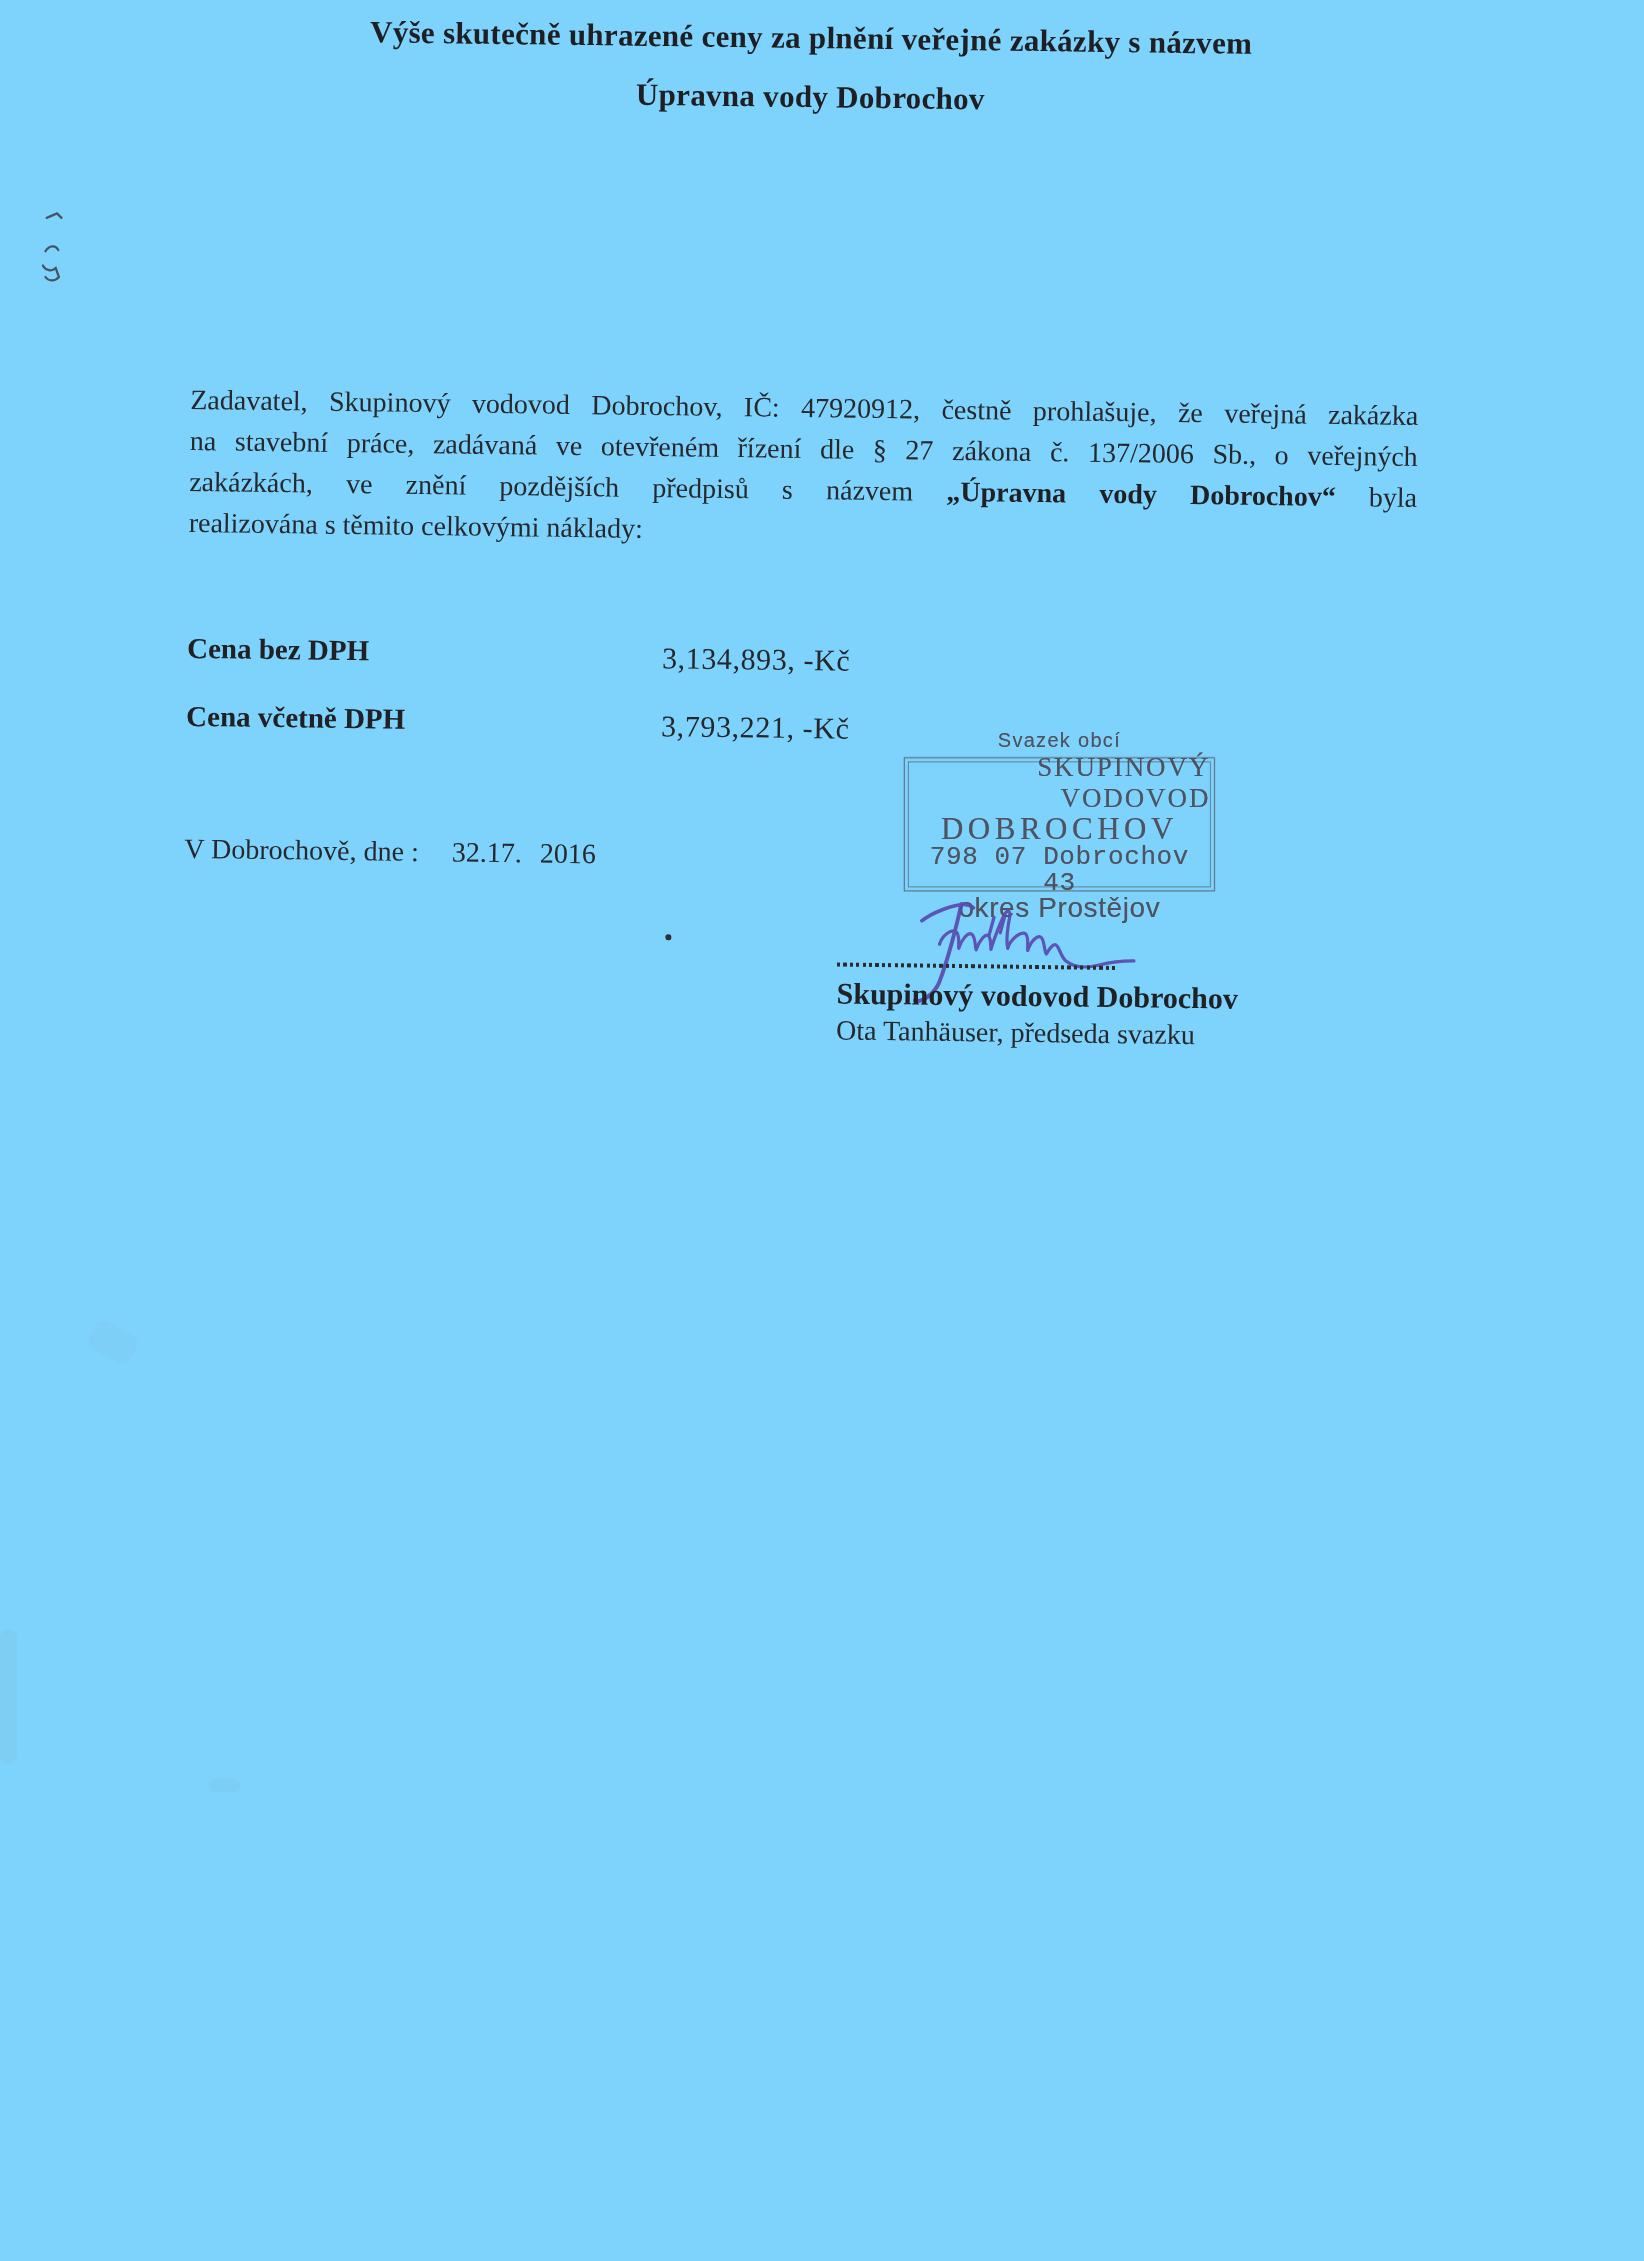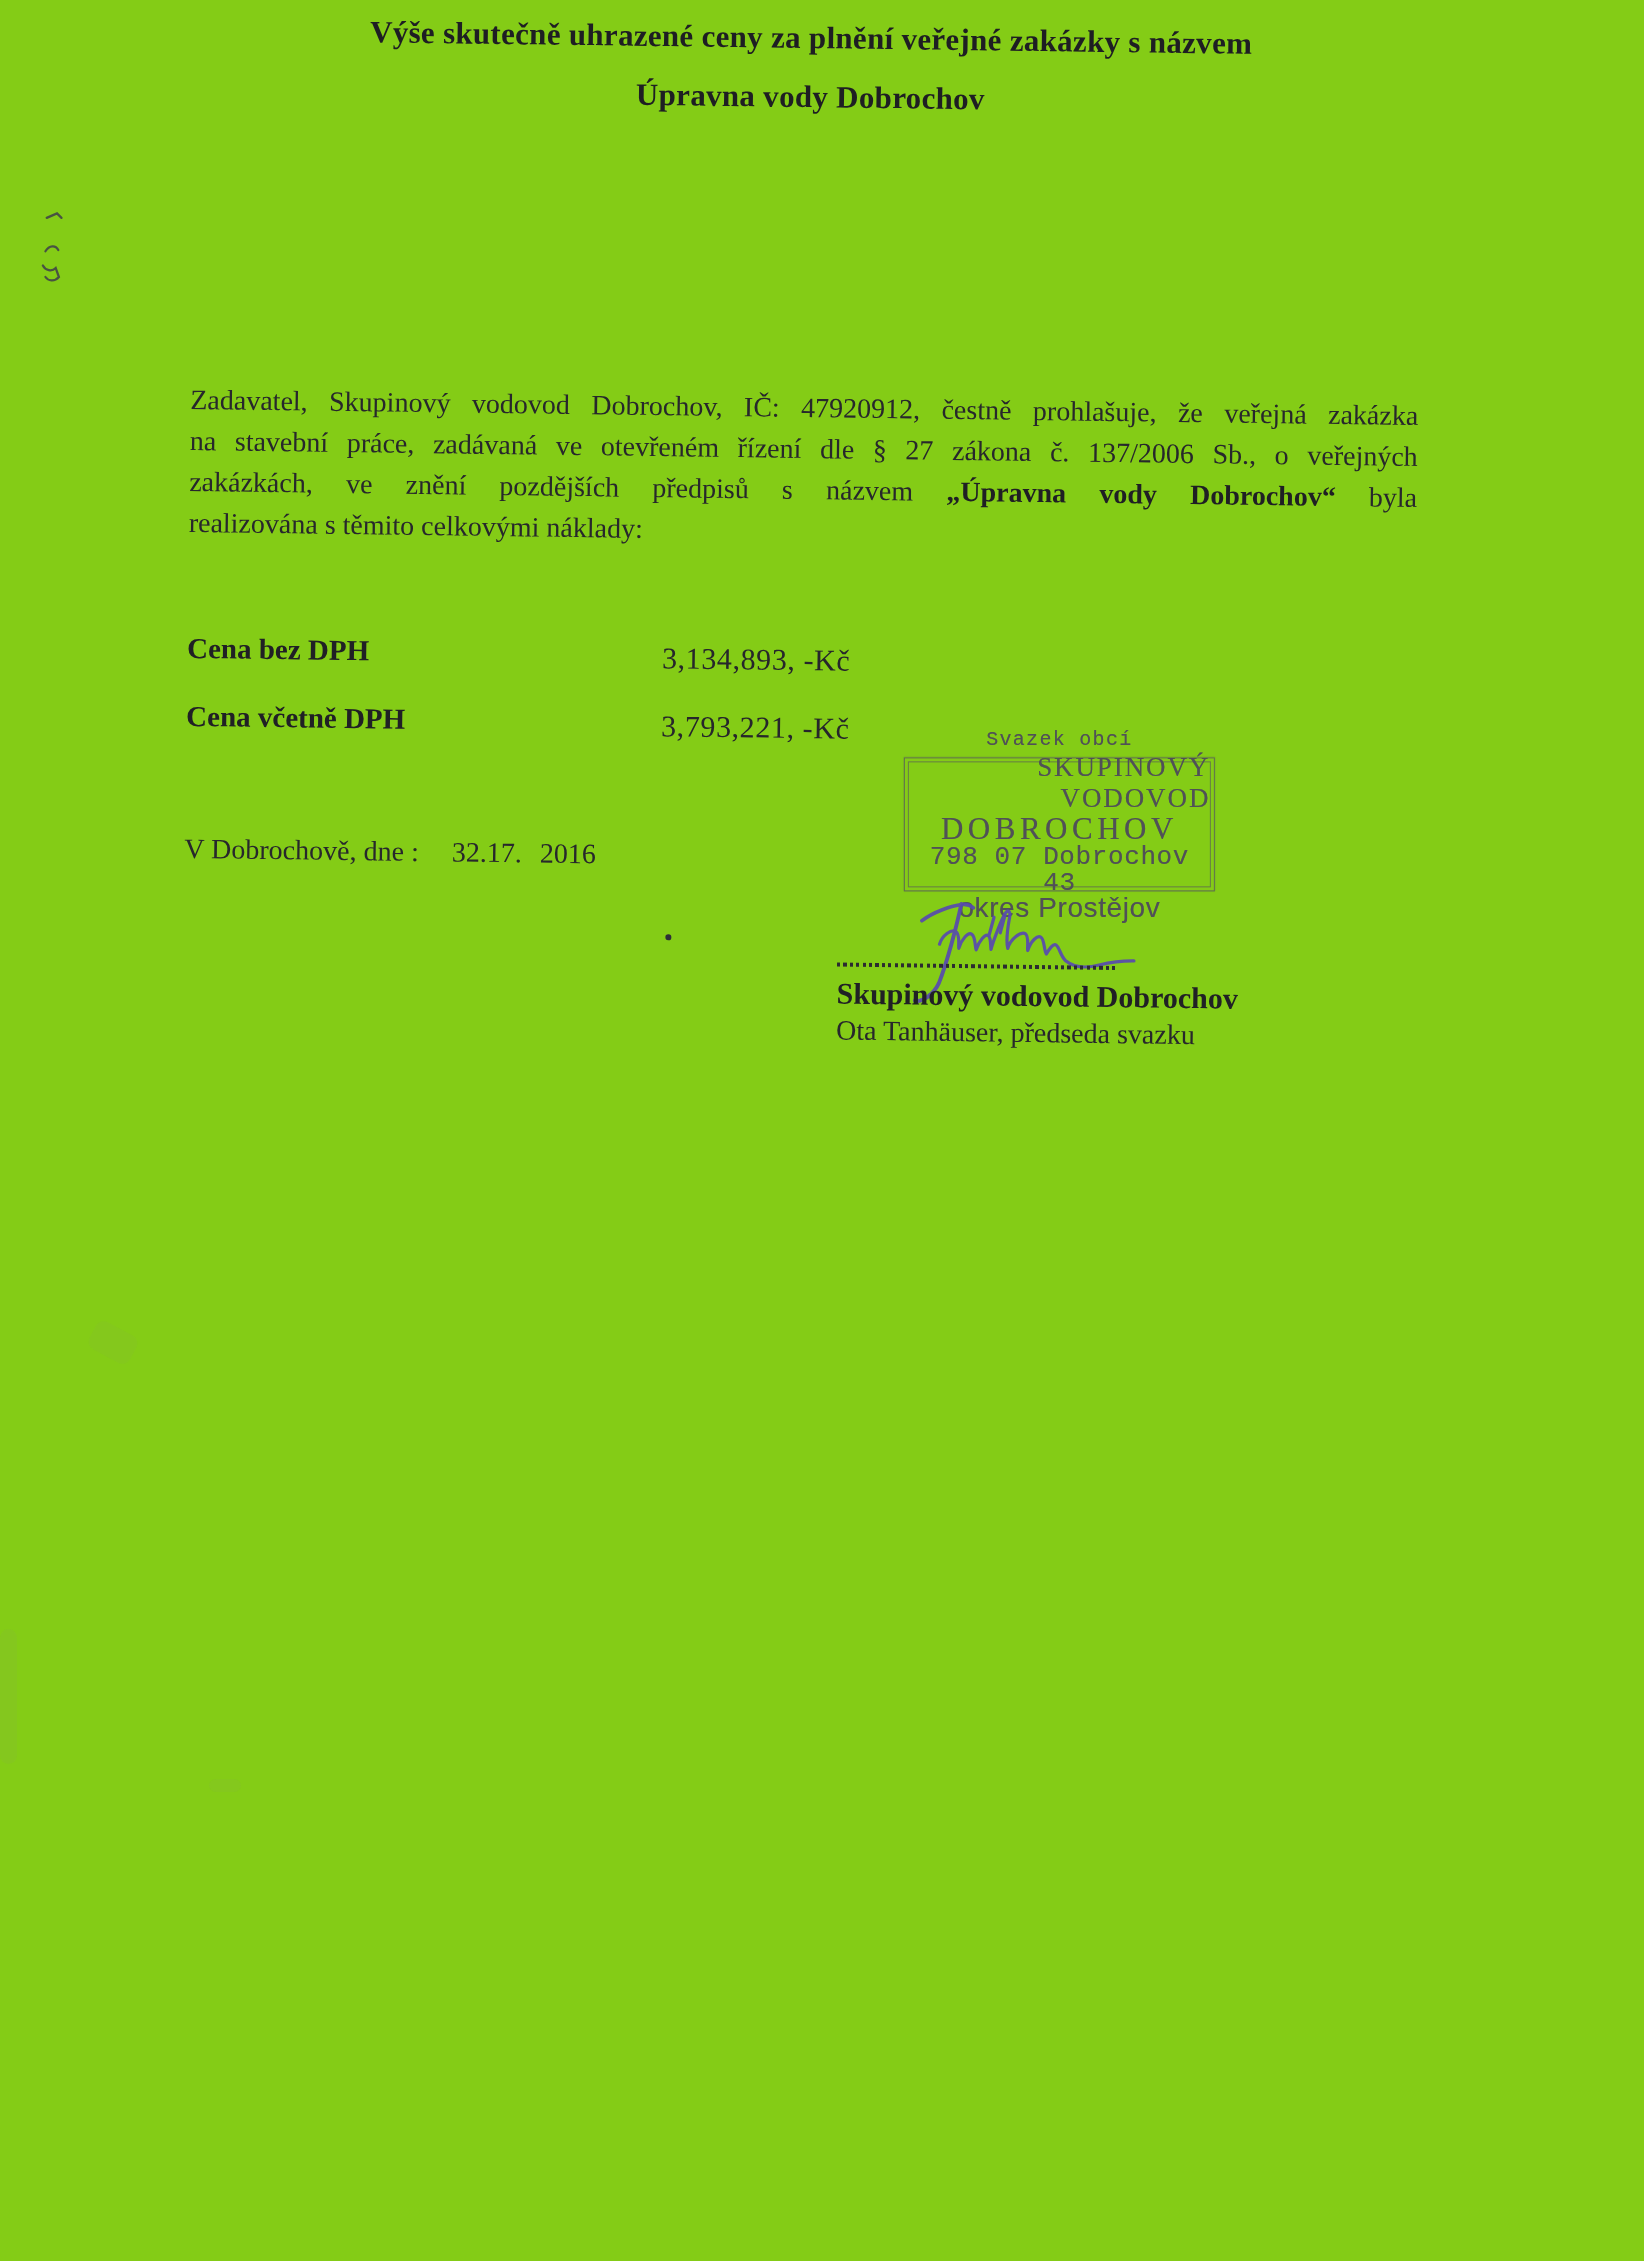--- a/index.html
+++ b/index.html
@@ -1,19 +1,19 @@
 <!DOCTYPE html>
 <html style="font-size:10.3px"><head>
 <meta charset="utf-8">
 <style>
   html,body{margin:0;padding:0;background:#e8e8e8;}
   .page{
     position:relative;
     width:1644px;height:2261px;
-    background:#84cc16;
+    background:#7dd3fc;
     overflow:hidden;
     font-family:"Liberation Serif", serif;
     color:#26262b;
   }
   .tilt{
     position:absolute;inset:0;
     transform:rotate(0.75deg);
     transform-origin:193px 580px;
   }
   
@@ -54,21 +54,21 @@
     padding:2.6px;
   }
   .stamp-inner{
     width:100%;height:100%;box-sizing:border-box;
     border:1.3px solid rgba(84,83,96,0.65);
     display:flex;flex-direction:column;justify-content:center;align-items:center;
     color:rgba(78,77,90,0.92);
     text-shadow:0 0 0.6px rgba(78,77,90,0.55);
     text-align:center;
   }
-  .stamp-l1{font-family:Liberation Mono, monospace;font-size:20px;line-height:24px;letter-spacing:1.3px;text-align:right;}
+  .stamp-l1{font-family:Liberation Sans, sans-serif;font-size:20px;line-height:24px;letter-spacing:1.3px;text-align:right;}
   .stamp-l2{font-family:"Liberation Serif",serif;font-size:27px;line-height:31px;letter-spacing:1.9px;text-align:right;}
   .stamp-l3{font-family:Liberation Serif, serif;font-size:31px;line-height:30px;letter-spacing:4.5px;}
   .stamp-l4{font-family:Liberation Mono, monospace;font-size:26px;line-height:26px;letter-spacing:0.6px;}
   .stamp-l5{font-family:"Liberation Sans",sans-serif;font-size:28px;line-height:24.5px;letter-spacing:0.6px;}
   
   .dotted-line{
     position:absolute;left:842px;top:954px;width:278px;height:3.9px;
     background:repeating-linear-gradient(90deg,#2b2b30 0 3.2px,transparent 3.2px 6.4px);
   }
   .sig-svg{position:absolute;left:899px;top:888px;}

